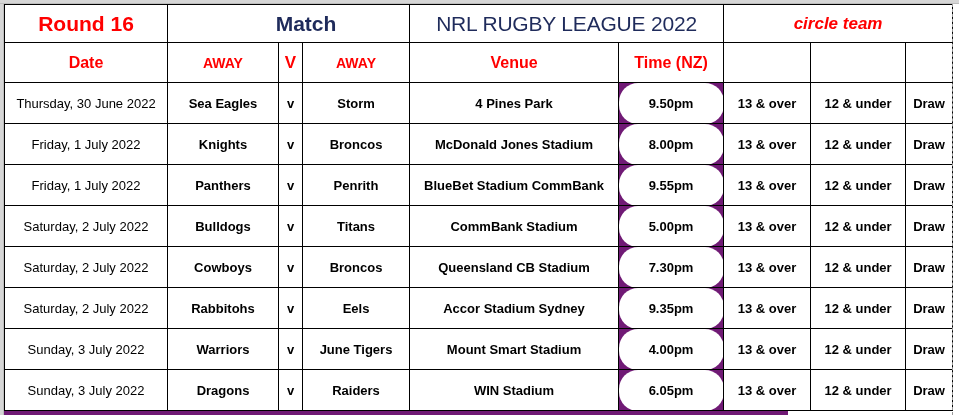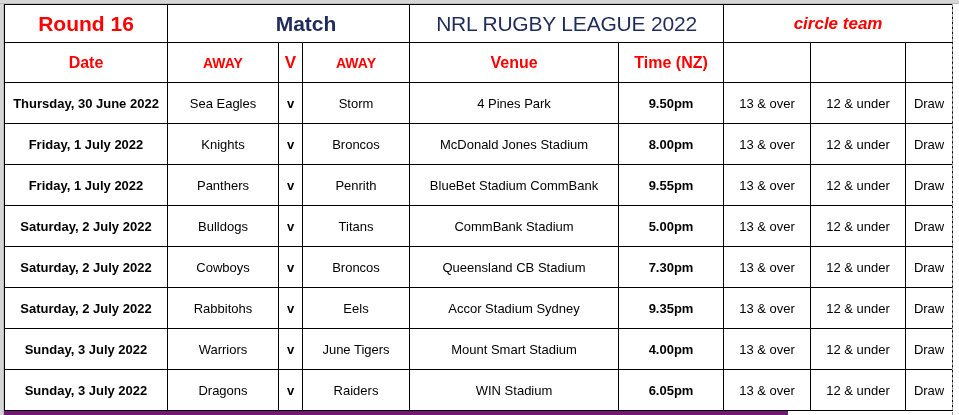--- a/index.html
+++ b/index.html
@@ -103,28 +103,28 @@
     color: #ff0000;
     font-size: 17px;
     font-weight: bold;
   }
   
   tr.datarow td { height: 41px; }
   td.date-cell {
     vertical-align: bottom;
     text-align: center;
     font-size: 13px;
-    font-weight: bold;
+    font-weight: normal;
     padding-bottom: 4px;
     margin-left: 40px;
   }
-  td.strong { font-weight: normal; font-size: 15px; }
+  td.strong { font-weight: bold; font-size: 15px; }
   td.v-cell { font-weight: bold; font-size: 13px; }
-  td.time-cell { font-weight: bold; font-size: 14px; }
-  td.pick-cell { font-weight: normal; font-size: 14px; }
+  td.time-cell { font-weight: bold; font-size: 14px; border-radius: 19px; }
+  td.pick-cell { font-weight: bold; font-size: 14px; }
   
   .pagebreak {
     position: absolute;
     top: 4px;
     left: 952px;
     width: 0;
     height: 411px;
     border-left: 1px dashed #9a9a9a;
   }
 </style>

